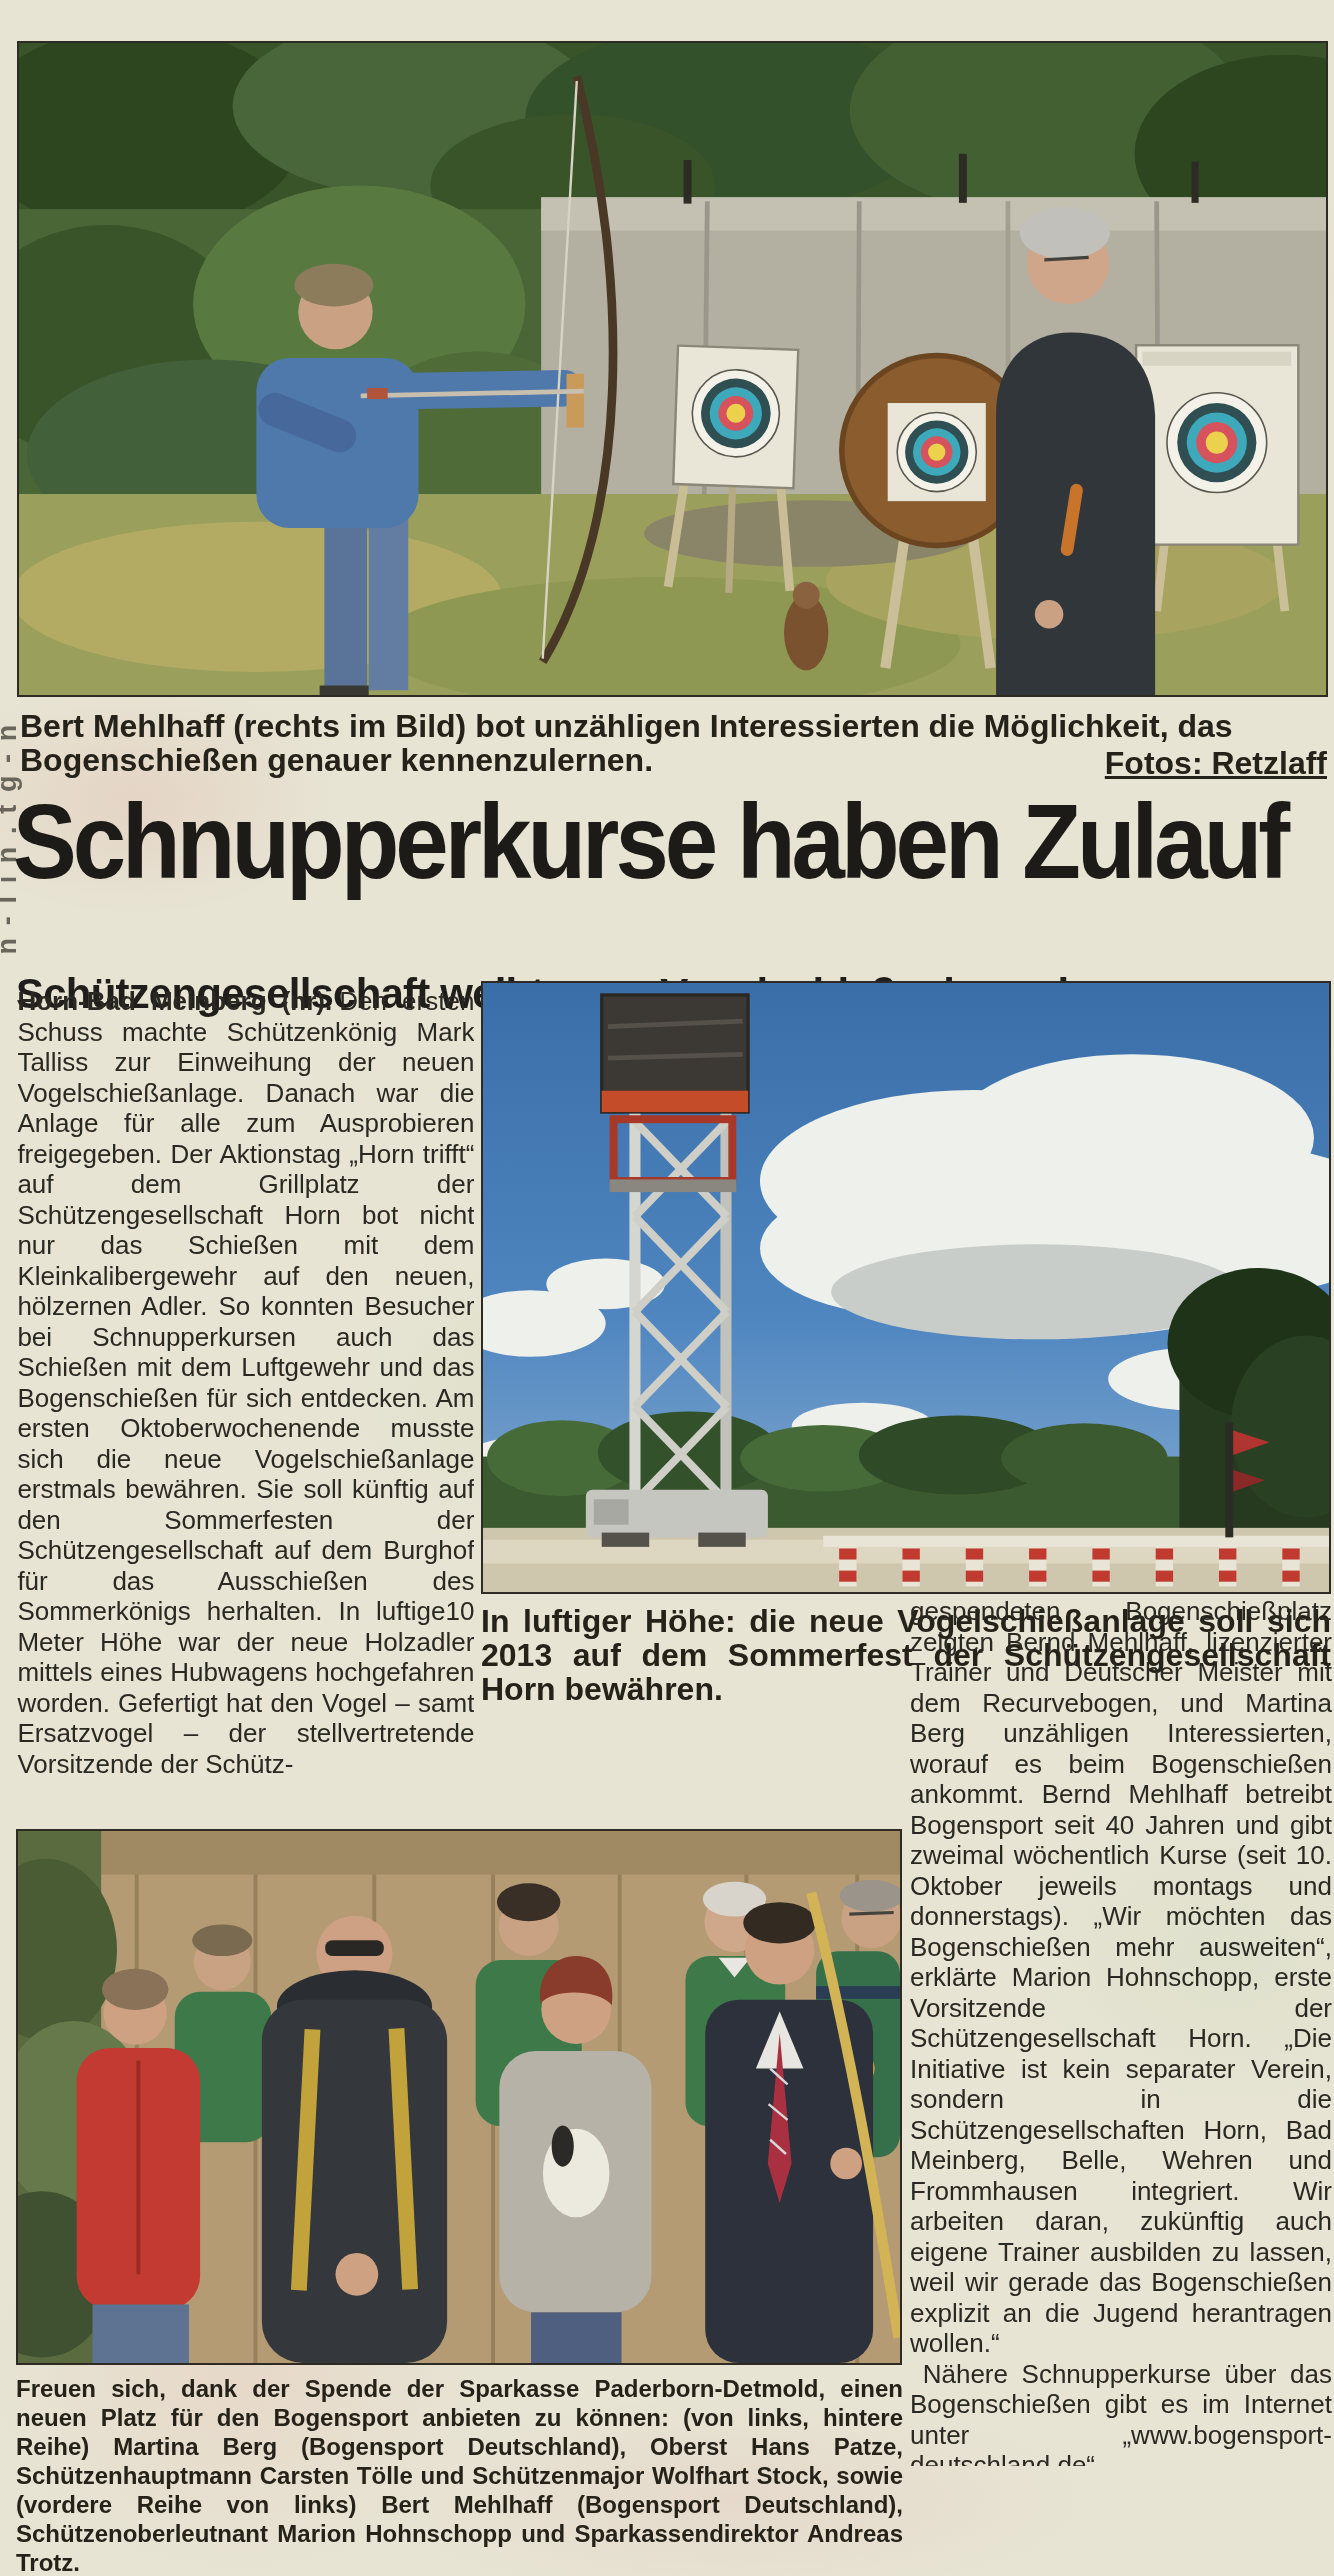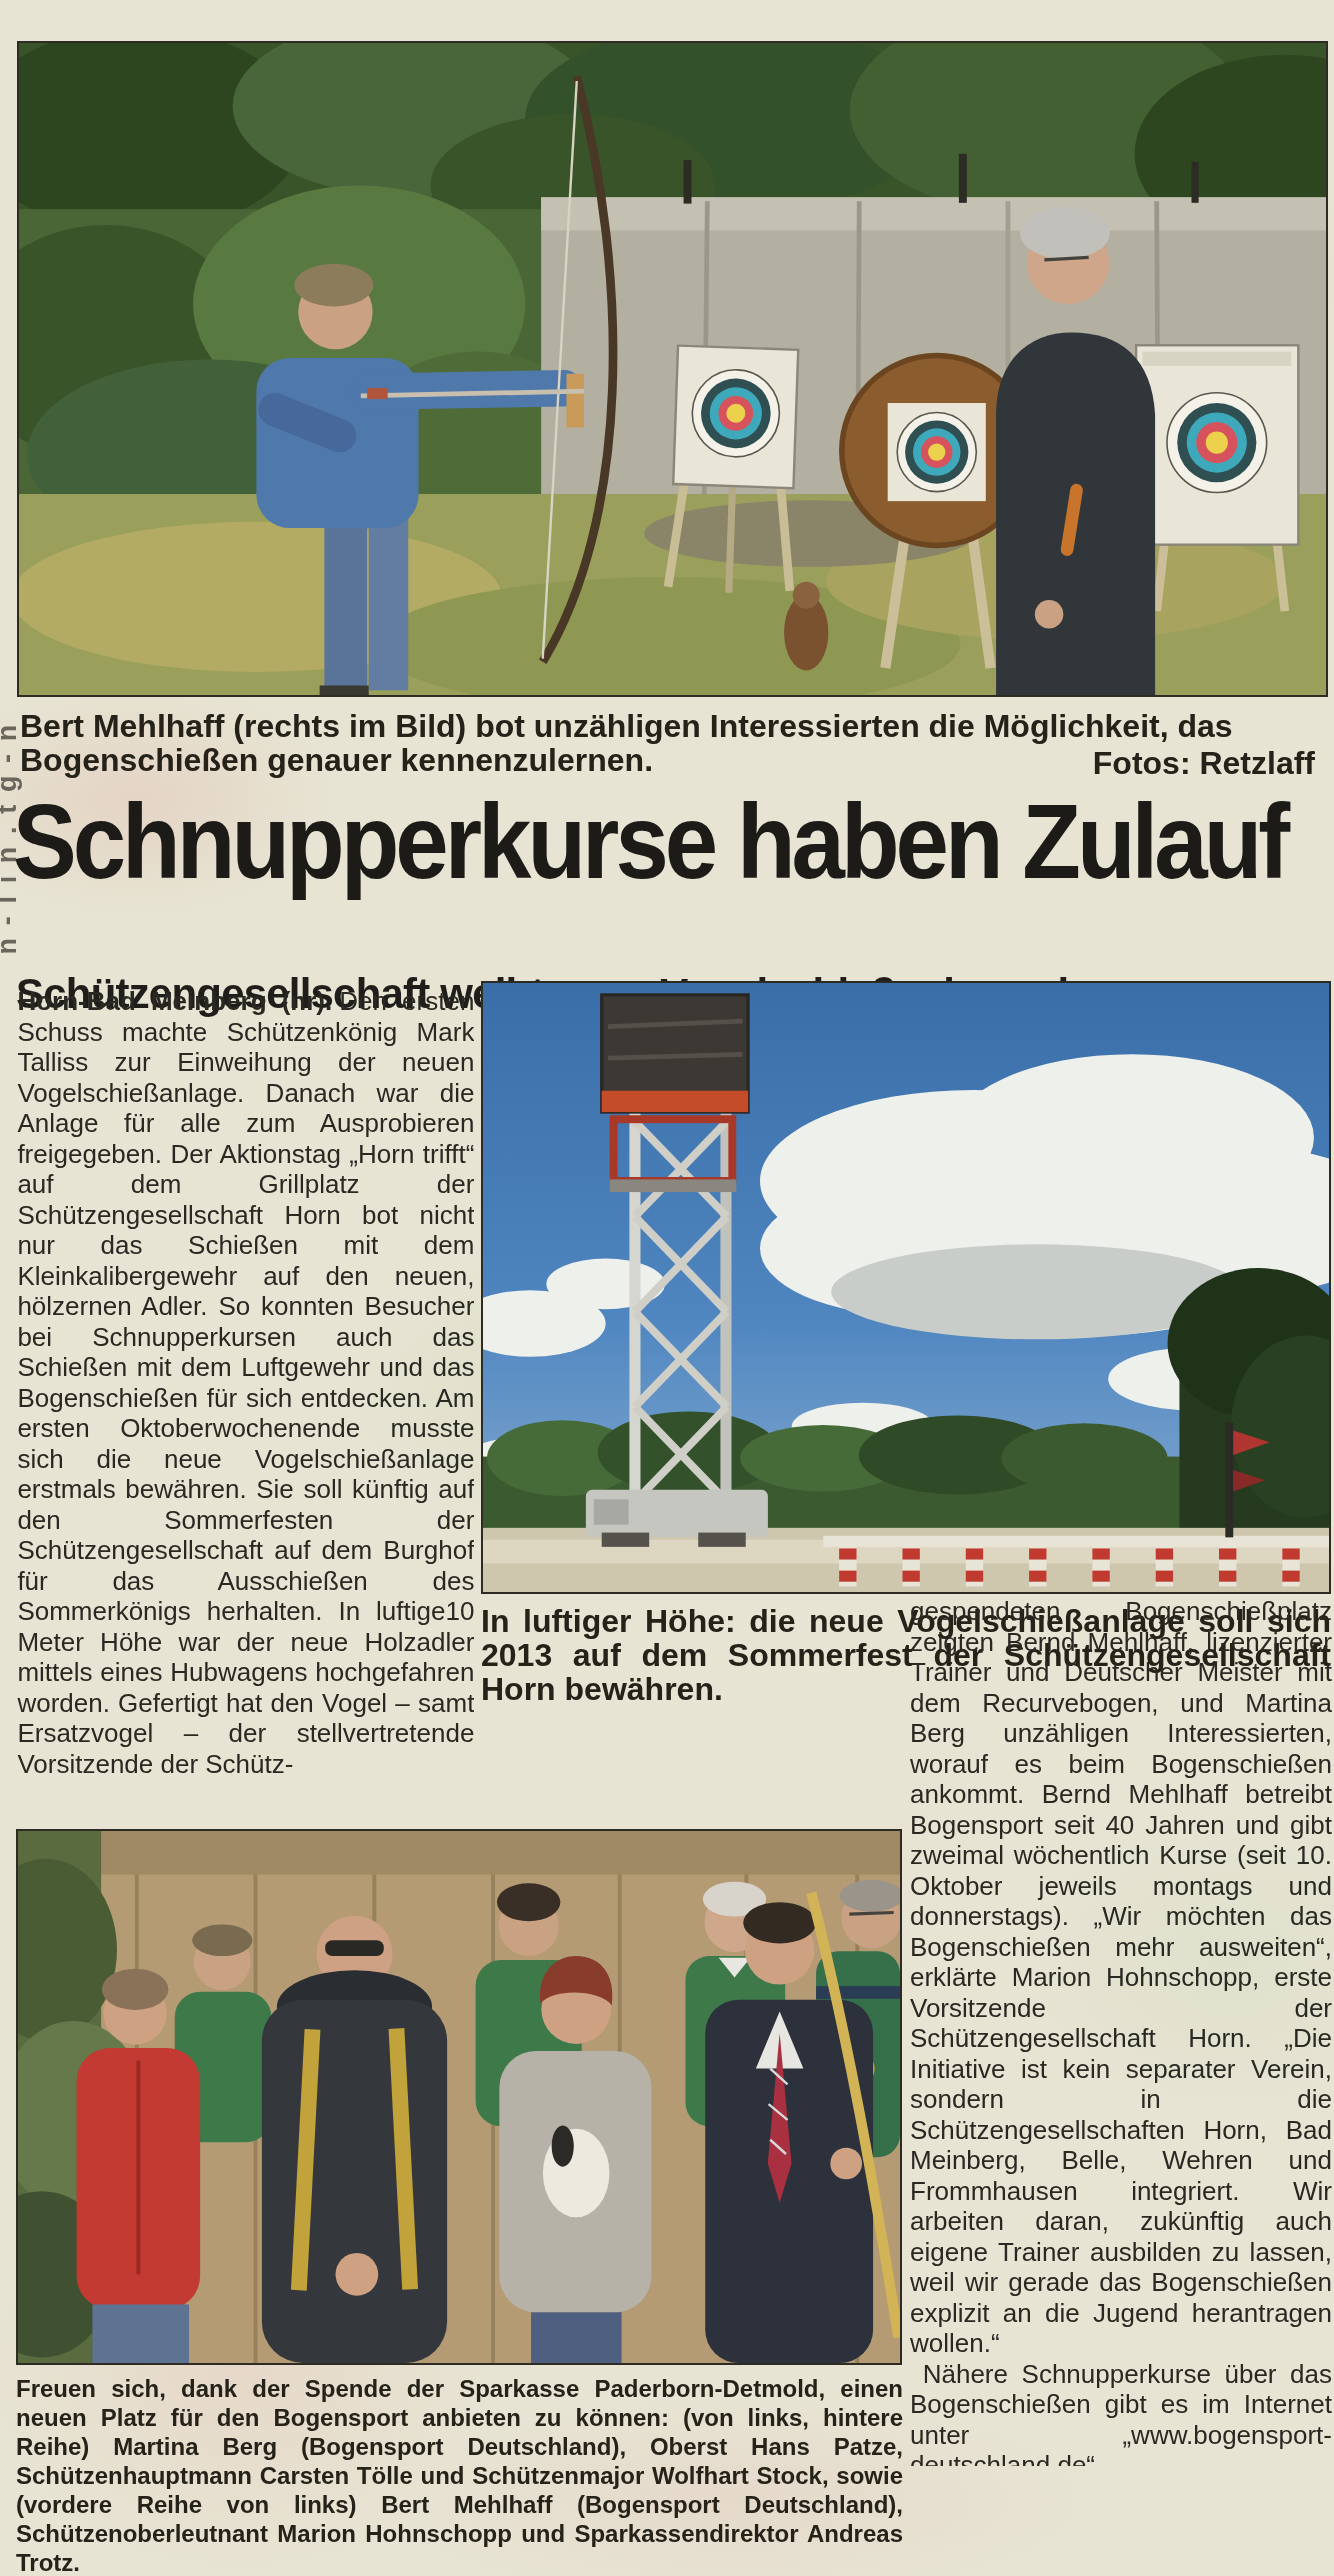--- a/index.html
+++ b/index.html
@@ -27,21 +27,21 @@
   }
   .subheadline{
     font-weight:bold;color:#201e1a;font-size:42px;line-height:46px;letter-spacing:-0.8px;white-space:nowrap;
   }
   .bodycol{
     font-size:26px;line-height:30.5px;text-align:justify;color:#2a2822;overflow:hidden;
   }
   .dateline{font-weight:bold;margin-right:7.1px;}
   .p2{text-indent:12.7px;margin:0;}
   .p1{margin:0;display:inline;}
-  .credit{position:absolute;right:12px;bottom:0;}
+  .credit{position:absolute;right:0;bottom:0;text-decoration:underline;}
   .edge-text{
     left:-8px;top:712px;writing-mode:vertical-rl;transform:rotate(180deg);
     font-size:27px;letter-spacing:12.7px;color:#4a4840;font-weight:bold;opacity:.8;
   }
 </style>
 </head>
 <body>
 
 <div class="page">
 

